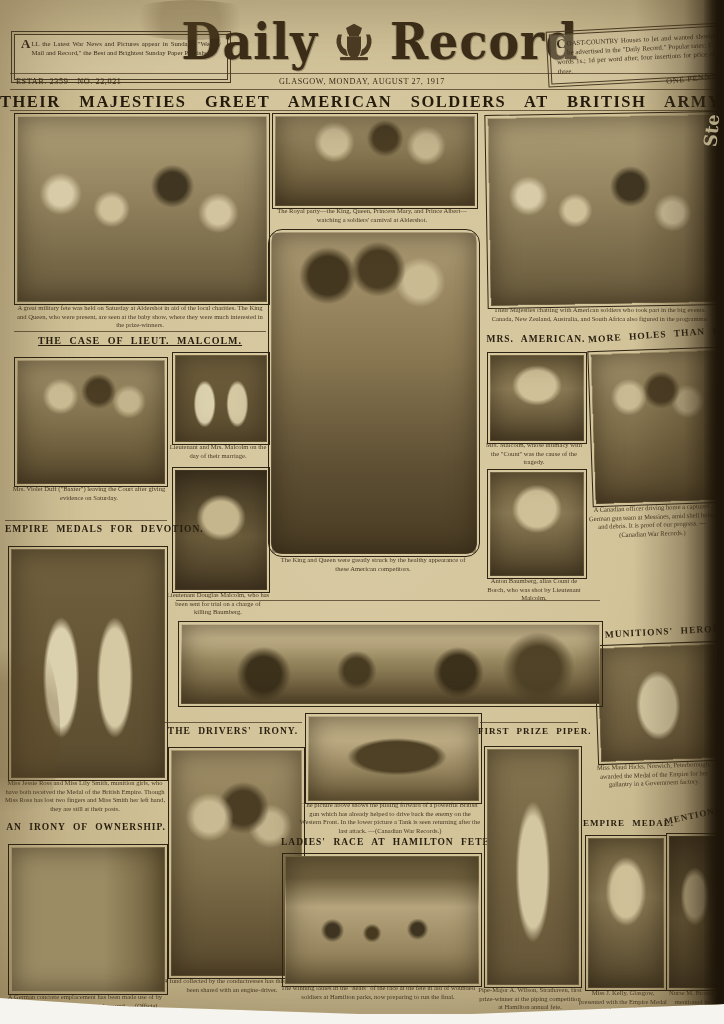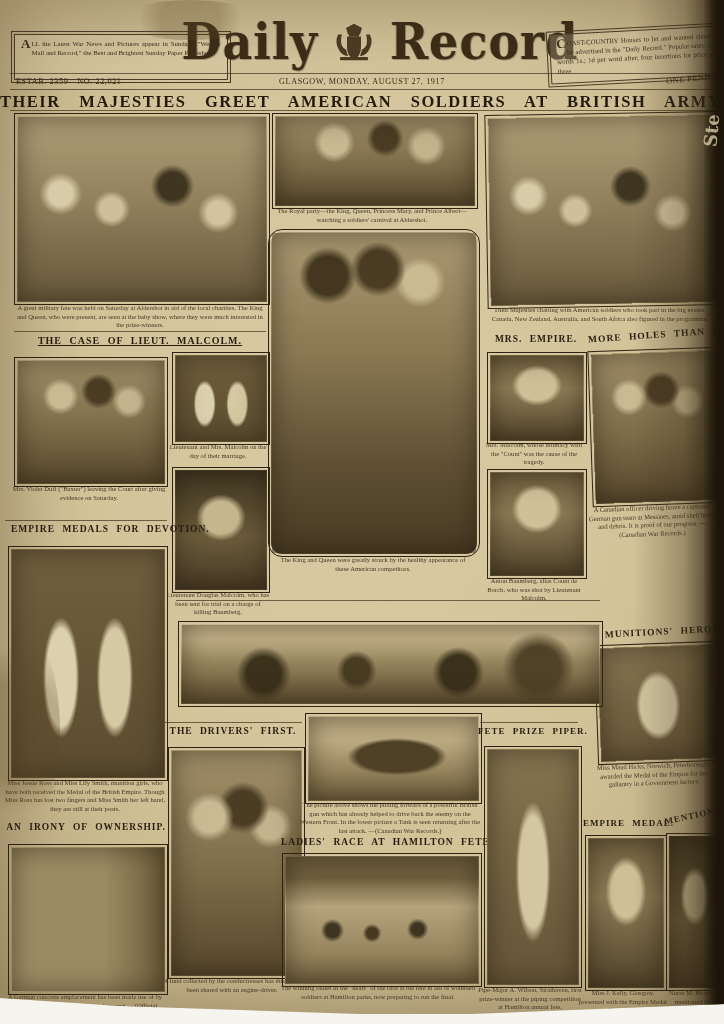--- a/index.html
+++ b/index.html
@@ -180,58 +180,58 @@
 
   <div class="photo t-group" style="left:14px;top:357px;width:148px;height:124px;"></div>
   <div class="abs cap" style="left:10px;top:485px;width:158px;">Mrs. Violet Duff ("Baxter") leaving the Court after giving evidence on Saturday.</div>
 
   <div class="photo t-two-figures" style="left:172px;top:352px;width:92px;height:87px;"></div>
   <div class="abs cap" style="left:168px;top:443px;width:100px;">Lieutenant and Mrs. Malcolm on the day of their marriage.</div>
 
   <div class="photo t-portrait-dark" style="left:172px;top:467px;width:92px;height:120px;"></div>
   <div class="abs cap" style="left:166px;top:591px;width:104px;">Lieutenant Douglas Malcolm, who has been sent for trial on a charge of killing Baumberg.</div>
 
-  <div class="abs hl" style="left:486px;top:334px;width:100px;font-size:9.5px;">MRS. EMPIRE.</div>
+  <div class="abs hl" style="left:486px;top:334px;width:100px;font-size:9.5px;">MRS. AMERICAN.</div>
   <div class="abs hl" style="left:588px;top:330px;width:132px;font-size:9.5px;transform:rotate(-4deg);">MORE HOLES THAN HILL</div>
 
   <div class="photo t-portrait" style="left:487px;top:352px;width:94px;height:86px;"></div>
   <div class="abs cap" style="left:483px;top:441px;width:102px;">Mrs. Malcolm, whose intimacy with the "Count" was the cause of the tragedy.</div>
 
   <div class="photo t-group" style="left:590px;top:349px;width:126px;height:150px;transform:rotate(-2deg);"></div>
   <div class="abs cap" style="left:587px;top:504px;width:130px;transform:rotate(-2deg);">A Canadian officer driving home a captured German gun team at Messines, amid shell holes and debris. It is proof of our progress. —(Canadian War Records.)</div>
 
   <div class="photo t-portrait" style="left:487px;top:469px;width:94px;height:104px;"></div>
   <div class="abs cap" style="left:483px;top:577px;width:102px;">Anton Baumberg, alias Count de Borch, who was shot by Lieutenant Malcolm.</div>
 
   <div class="rule" style="left:5px;top:520px;width:162px;"></div>
-  <div class="abs hl" style="left:11px;top:524px;width:162px;font-size:9.5px;text-align:center;">EMPIRE MEDALS FOR DEVOTION.</div>
+  <div class="abs hl" style="left:5px;top:524px;width:162px;font-size:9.5px;text-align:center;">EMPIRE MEDALS FOR DEVOTION.</div>
   <div class="photo t-two-figures" style="left:8px;top:546px;width:154px;height:229px;"></div>
   <div class="abs cap" style="left:4px;top:779px;width:162px;">Miss Jessie Ross and Miss Lily Smith, munition girls, who have both received the Medal of the British Empire. Though Miss Ross has lost two fingers and Miss Smith her left hand, they are still at their posts.</div>
 
   <div class="abs hl" style="left:590px;top:627px;width:130px;font-size:9.5px;transform:rotate(-3deg);">A MUNITIONS' HEROINE.</div>
   <div class="photo t-tall-figure" style="left:596px;top:643px;width:118px;height:114px;transform:rotate(-2deg);"></div>
   <div class="abs cap" style="left:589px;top:762px;width:130px;transform:rotate(-2deg);">Miss Maud Hicks, Norwich, Peterborough, awarded the Medal of the Empire for her gallantry in a Government factory.</div>
 
   <div class="rule" style="left:176px;top:600px;width:424px;"></div>
   <div class="photo t-panorama" style="left:178px;top:621px;width:419px;height:80px;"></div>
 
   <div class="rule" style="left:164px;top:722px;width:138px;"></div>
-  <div class="abs hl" style="left:164px;top:726px;width:138px;font-size:9.5px;">THE DRIVERS' FIRST.</div>
+  <div class="abs hl" style="left:164px;top:726px;width:138px;font-size:9.5px;">THE DRIVERS' IRONY.</div>
   <div class="photo t-group" style="left:168px;top:747px;width:131px;height:226px;"></div>
   <div class="abs cap" style="left:161px;top:977px;width:142px;">A fund collected by the conductresses has this week been shared with an engine-driver.</div>
 
   <div class="photo t-tank" style="left:305px;top:713px;width:171px;height:85px;"></div>
   <div class="abs cap" style="left:299px;top:801px;width:182px;">The picture above shows the pulling forward of a powerful British gun which has already helped to drive back the enemy on the Western Front. In the lower picture a Tank is seen returning after the last attack. —(Canadian War Records.)</div>
 
   <div class="abs hl" style="left:281px;top:837px;width:196px;font-size:9.5px;">LADIES' RACE AT HAMILTON FETE.</div>
   <div class="photo t-race" style="left:282px;top:853px;width:194px;height:128px;"></div>
   <div class="abs cap" style="left:276px;top:984px;width:204px;">The winning ladies in the "heats" of the race at the fete in aid of wounded soldiers at Hamilton parks, now preparing to run the final.</div>
 
   <div class="rule" style="left:480px;top:722px;width:98px;"></div>
-  <div class="abs hl" style="left:478px;top:726px;width:102px;font-size:9px;">FETE PRIZE PIPER.</div>
+  <div class="abs hl" style="left:478px;top:726px;width:102px;font-size:9px;">FIRST PRIZE PIPER.</div>
   <div class="photo t-tall-figure" style="left:484px;top:746px;width:92px;height:236px;"></div>
   <div class="abs cap" style="left:478px;top:986px;width:104px;">Pipe-Major A. Wilson, Strathaven, first prize-winner at the piping competition at Hamilton annual fete.</div>
 
   <div class="abs hl" style="left:5px;top:822px;width:162px;font-size:9.5px;">AN IRONY OF OWNERSHIP.</div>
   <div class="photo t-wall" style="left:8px;top:844px;width:154px;height:145px;"></div>
   <div class="abs cap" style="left:4px;top:993px;width:162px;">A German concrete emplacement has been made use of by its new British owners on captured ground. —(Official photograph.)</div>
 
   <div class="abs hl" style="left:583px;top:818px;width:88px;font-size:9px;">EMPIRE MEDAL.</div>
   <div class="abs hl" style="left:664px;top:810px;width:62px;font-size:9px;transform:rotate(-12deg);">MENTIONED</div>
 

